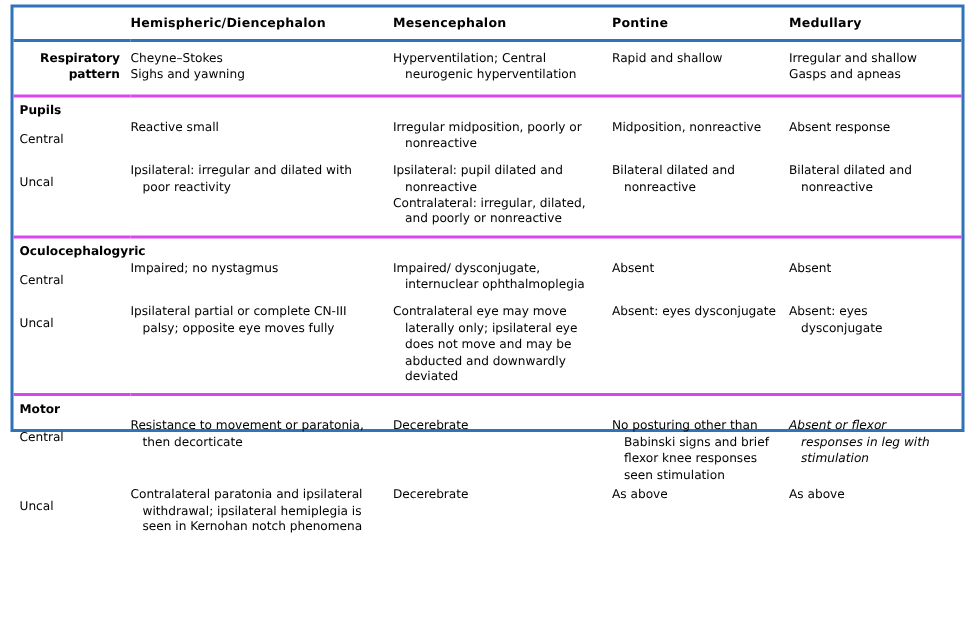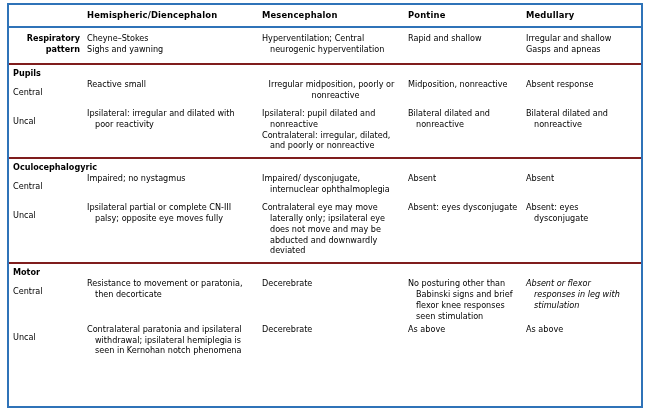--- a/index.html
+++ b/index.html
@@ -14,21 +14,21 @@
     font-family: "DejaVu Sans", "Liberation Sans", sans-serif;
     color: #000000;
     overflow: hidden;
   }
 
   #table-frame {
     position: absolute;
     left: 7px;
     top: 3px;
     width: 636px;
-    height: 405px;
+    height: 285px;
     border: 2px solid #2f73b8;
     box-sizing: border-box;
     background: #ffffff;
   }
 
   table.loc-table {
     border-collapse: collapse;
     width: 100%;
     table-layout: fixed;
     font-size: 8.1px;
@@ -51,21 +51,21 @@
     padding: 5px 6px 5px 0;
     border-bottom: 2px solid #2f73b8;
     letter-spacing: 0.02em;
     white-space: nowrap;
   }
   thead th.h-blank { border-bottom: 2px solid #2f73b8; }
   thead th.h-hemi { padding-left: 0; }
 
   
   tr.section-top > td {
-    border-top: 2px solid #7f1d1d;
+    border-top: 2px solid #d946ef;
   }
   tr.first-section > td { border-top: none; margin-left: 10px; }
 
   td {
     vertical-align: top;
     padding: 0;
   }
 
   
   .cell {
@@ -168,21 +168,21 @@
         <td class="rowlabel pad-top-3">
           <p class="section-title">Pupils</p>
           <p class="sub">Central</p>
         </td>
         <td class="pad-top-3">
           <div class="cell" style="padding-top:11px;">
             <p>Reactive small</p>
           </div>
         </td>
         <td class="pad-top-3">
-          <div class="cell" style="padding-top:11px;text-align:center;">
+          <div class="cell" style="padding-top:11px;">
             <p>Irregular midposition, poorly or nonreactive</p>
           </div>
         </td>
         <td class="pad-top-3">
           <div class="cell" style="padding-top:11px;">
             <p>Midposition, nonreactive</p>
           </div>
         </td>
         <td class="pad-top-3">
           <div class="cell" style="padding-top:11px;">

